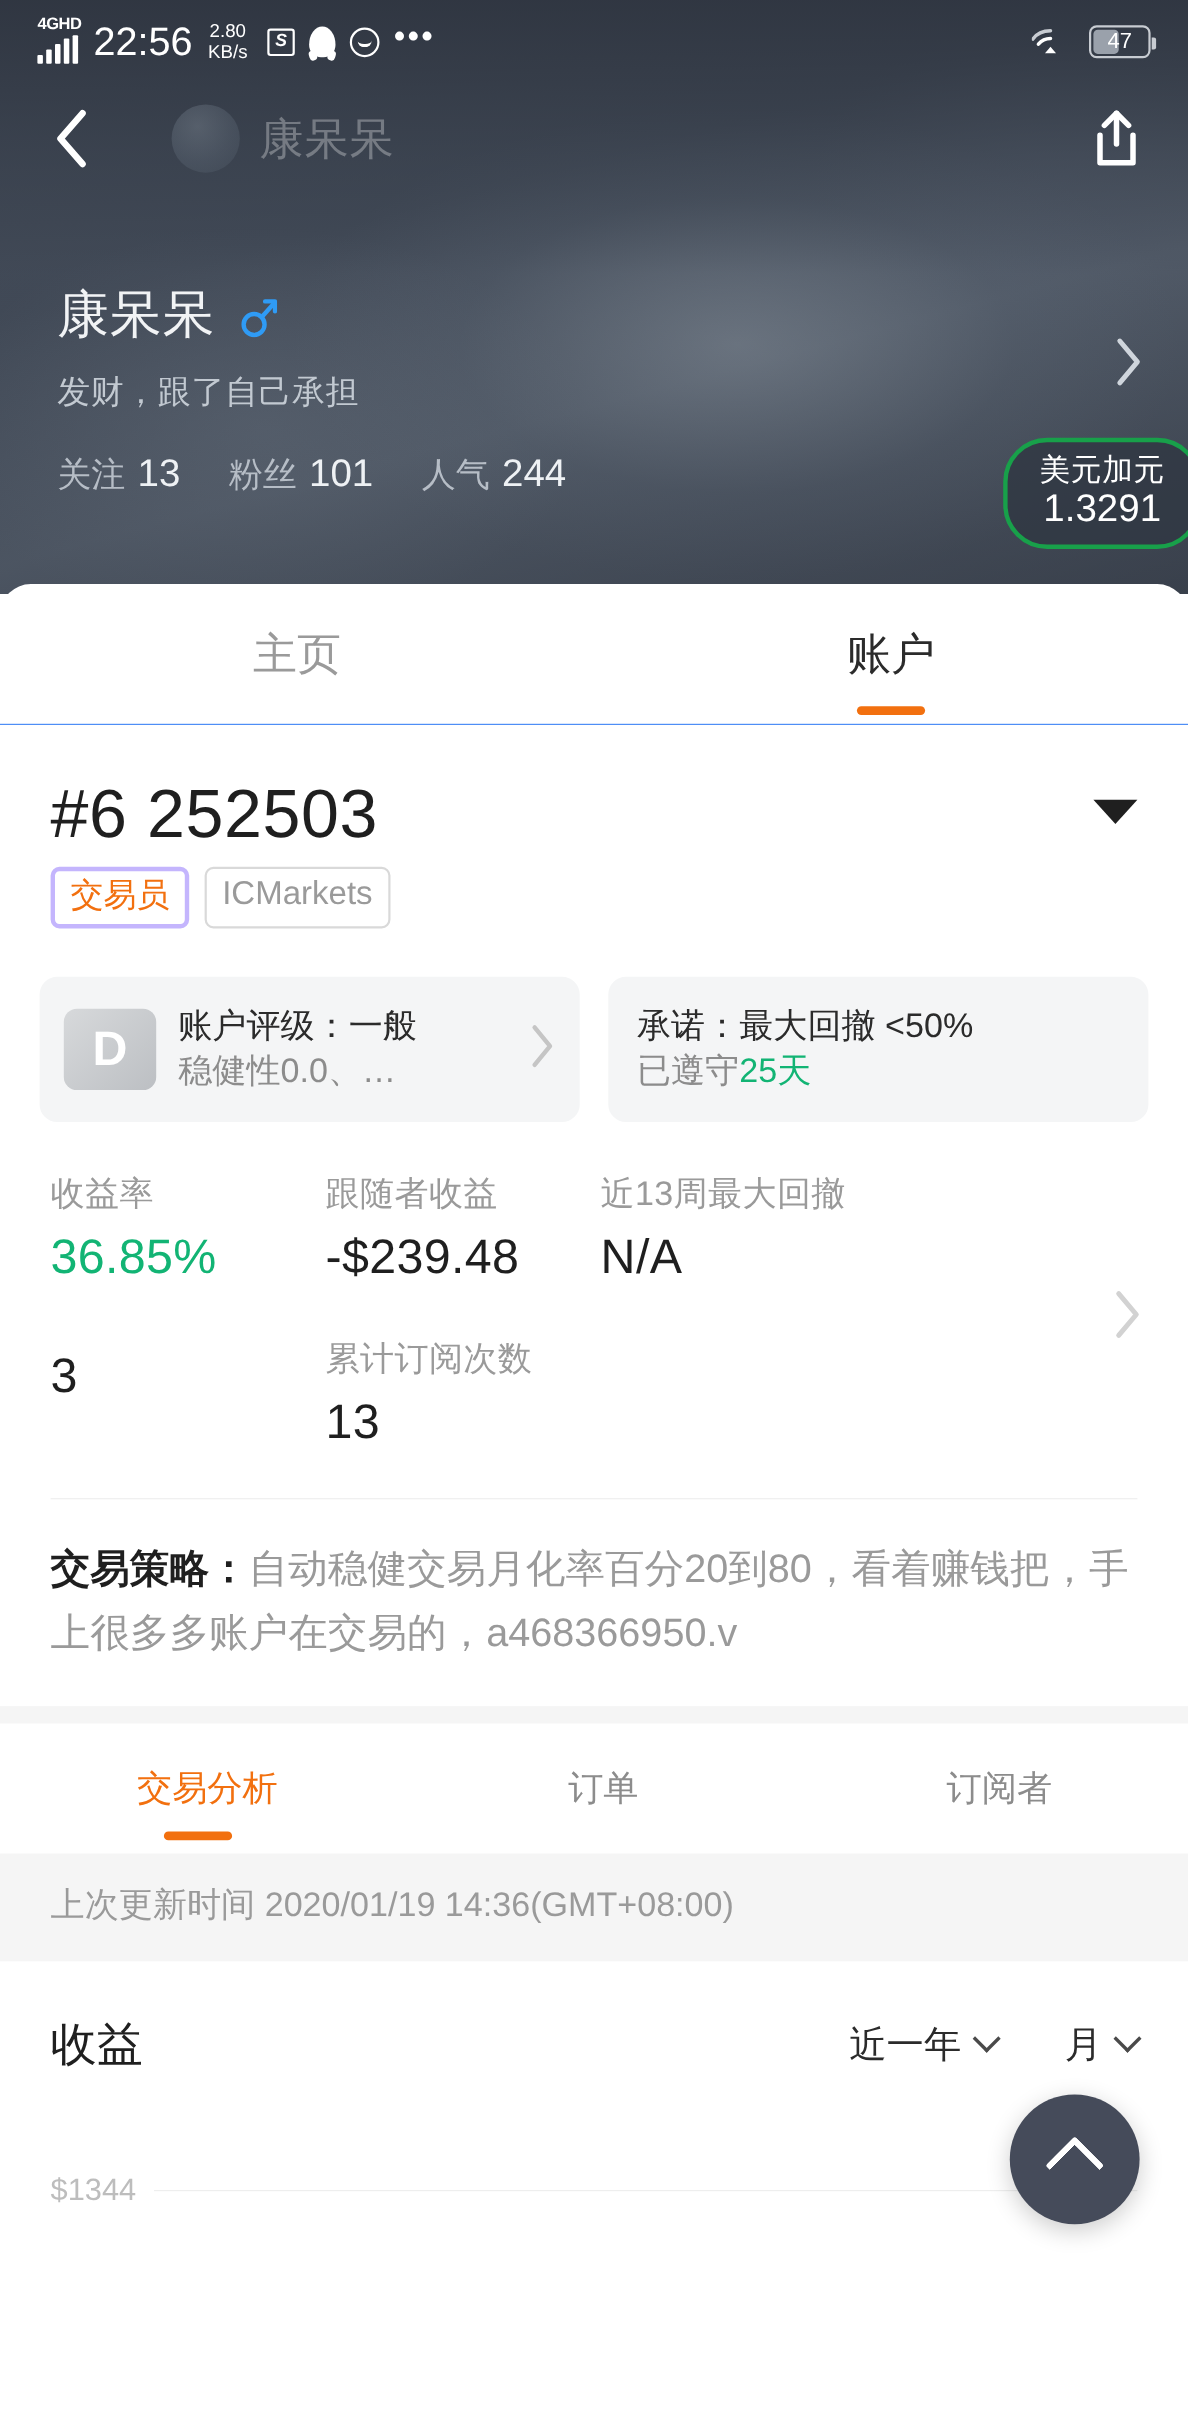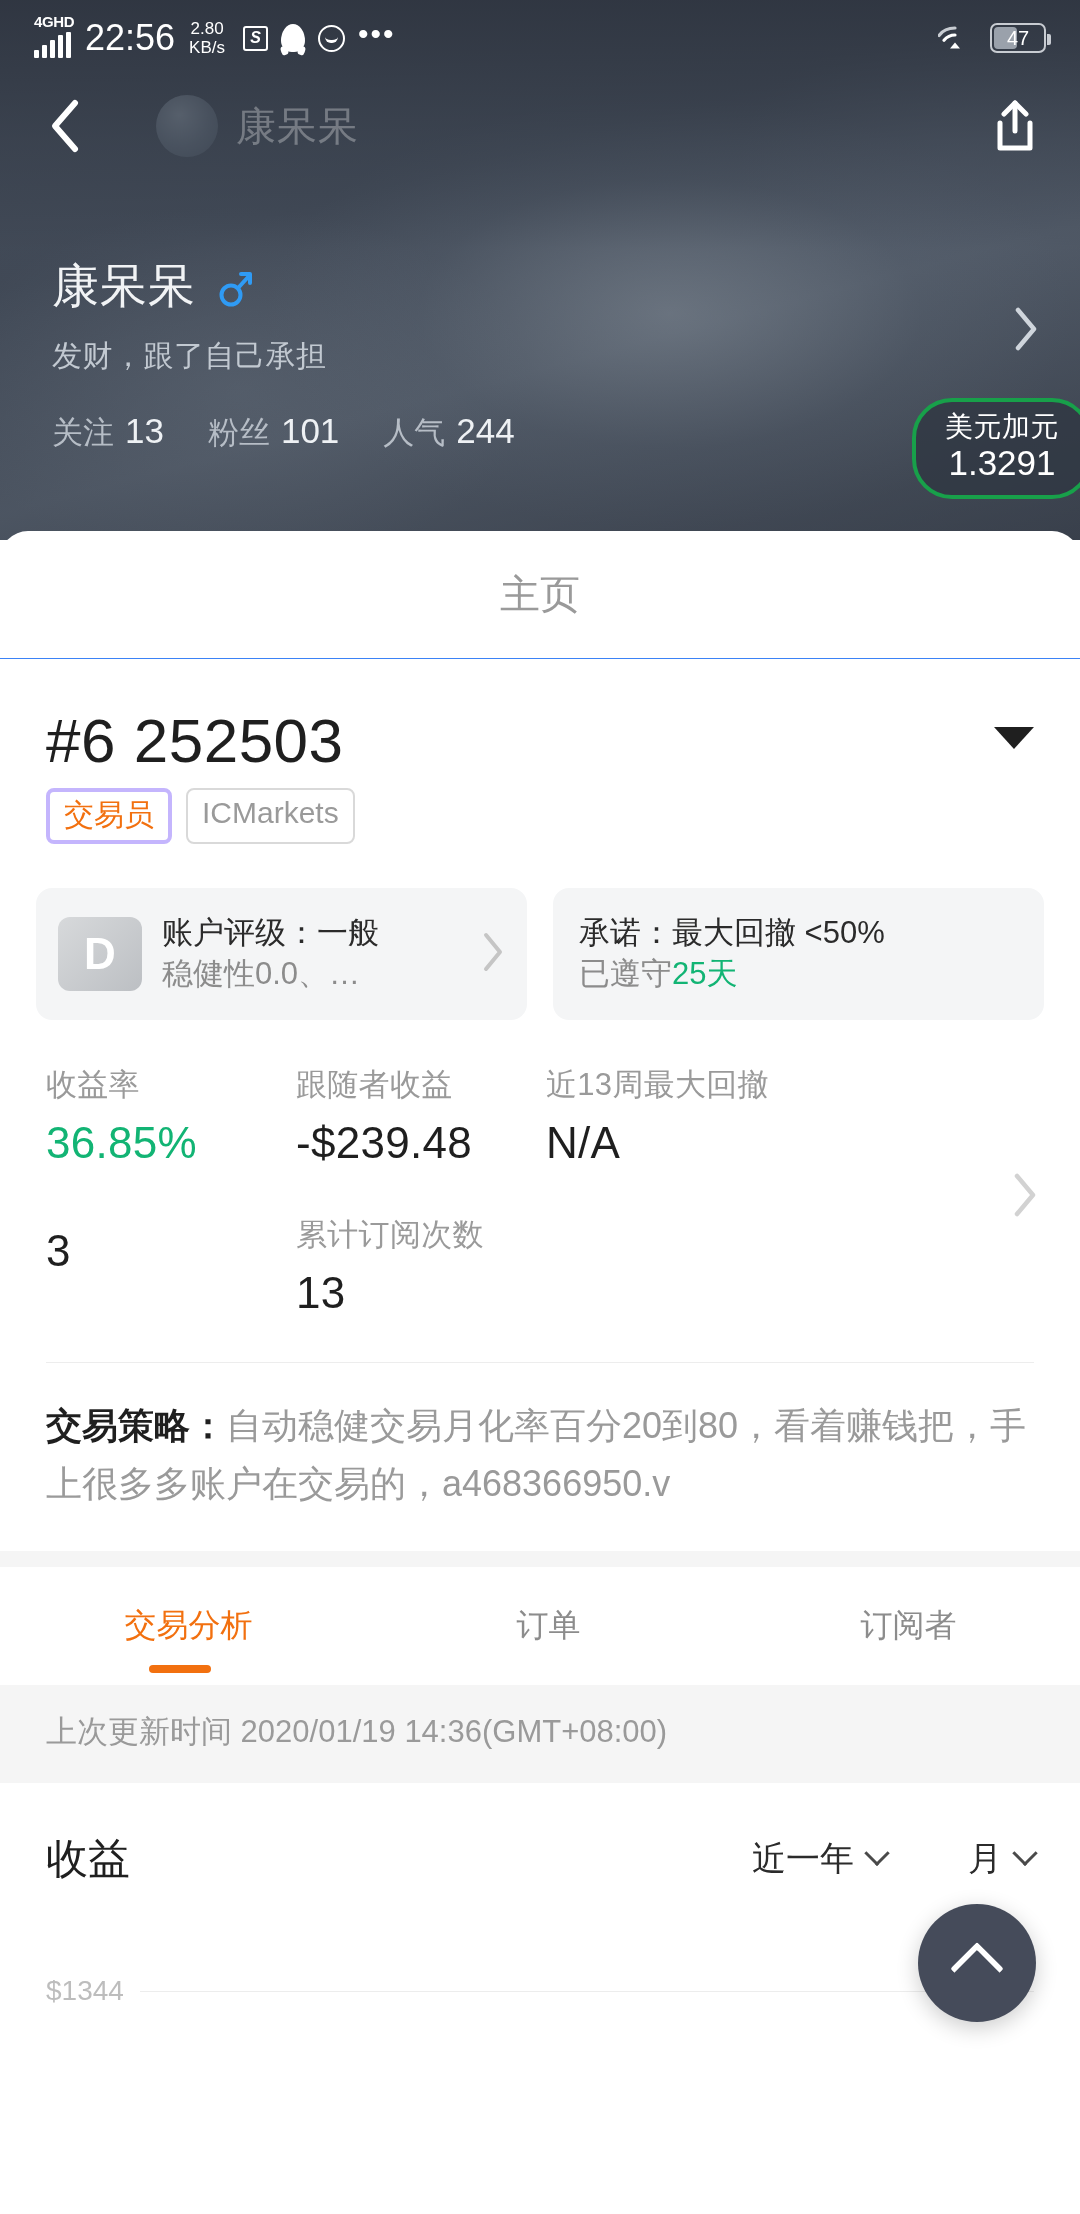--- a/index.html
+++ b/index.html
@@ -204,21 +204,21 @@
   .stab.active span { color: #f2700f; }
   .stab .bar { position: absolute; bottom: 12px; width: 62px; height: 8px; border-radius: 4px; background: transparent; }
   .stab.active .bar { background: #f2700f; }
 
   .updated { background: #f5f5f5; padding: 26px 46px 30px 46px; font-size: 31px; color: #9a9a9a; }
 
   
   .earnings { padding: 48px 46px 0 46px; display: flex; align-items: center; }
   .earn-title { font-size: 42px; color: #1f1f1f; }
   .earn-ctrls { margin-left: auto; display: flex; align-items: center; gap: 62px; }
-  .earn-sel { display: flex; align-items: center; gap: 14px; font-size: 34px; color: #2b2b2b; margin-left: 20px; }
+  .earn-sel { display: flex; align-items: center; gap: 14px; font-size: 34px; color: #2b2b2b; }
   .chev-d { width: 18px; height: 18px; border-right: 3px solid #4a4a4a; border-bottom: 3px solid #4a4a4a; transform: rotate(45deg) translate(-4px,-4px); }
 
   .axis { margin-top: 88px; padding: 0 46px; display: flex; align-items: center; gap: 16px; }
   .axis-lbl { font-size: 28px; color: #bdbdbd; white-space: nowrap; }
   .axis-line { flex: 1; height: 1px; background: #ededed; }
 
   
   .fab {
     position: absolute; right: 44px; top: 1904px; width: 118px; height: 118px;
     border-radius: 50%; background: #454b5a; z-index: 60;
@@ -332,20 +332,24 @@
     <div class="fx-val">1.3291</div>
   </div>
 
   <div class="sheet">
 
     <div class="maintabs">
       <div class="mtab">
         <span>主页</span>
         <div class="bar"></div>
       </div>
+      <div class="mtab active">
+        <span>账户</span>
+        <div class="bar"></div>
+      </div>
     </div>
 
     <div class="acct">
       <div class="acct-row">
         <div class="acct-id">#6 252503</div>
         <div class="acct-caret"></div>
       </div>
       <div class="acct-tags">
         <div class="tag trader">交易员</div>
         <div class="tag broker">ICMarkets</div>

